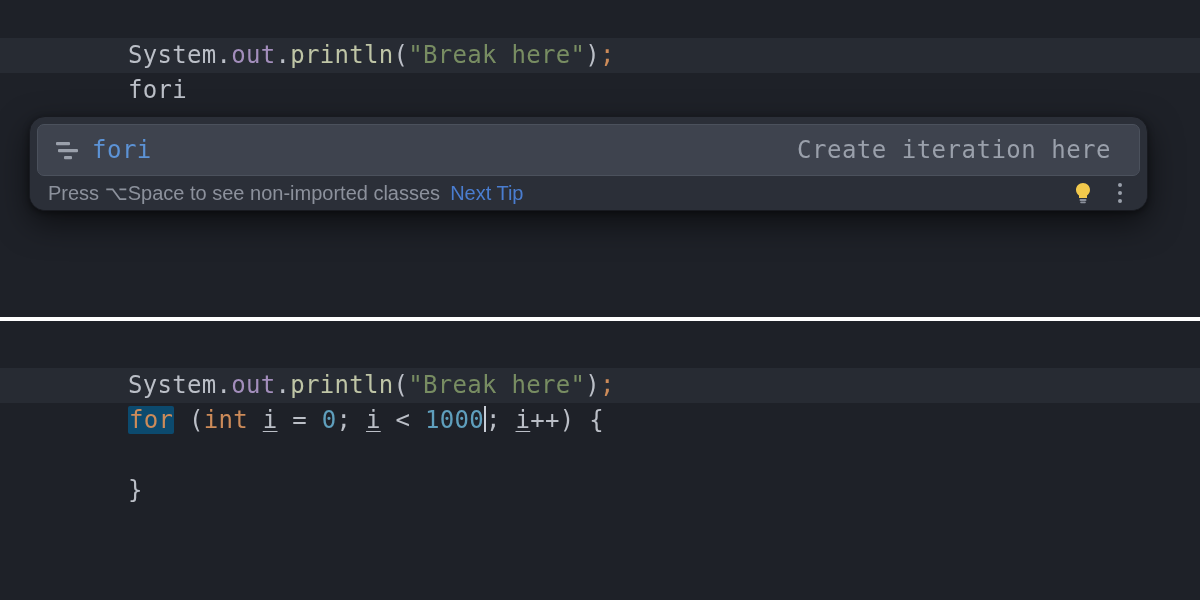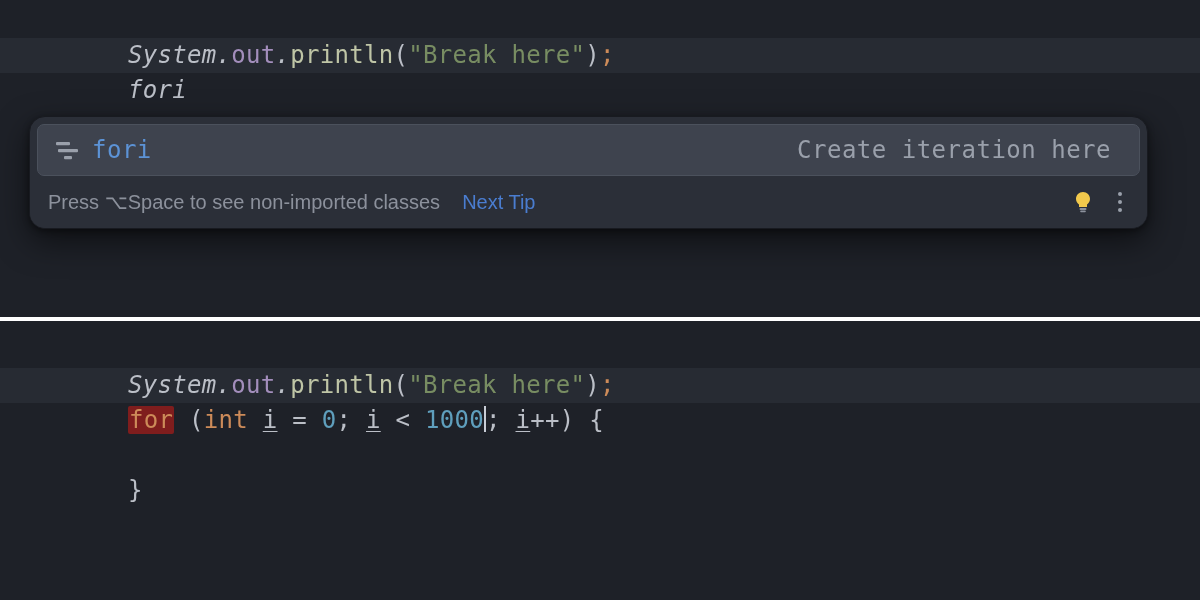--- a/index.html
+++ b/index.html
@@ -30,31 +30,31 @@
       line-height: 35px;
       padding-left: 69px;
       font-size: 24px;
       white-space: pre;
       letter-spacing: 0.3px;
       color: #bbbfc7;
     }
     .code-line.caret-line {
       background: #272b33;
     }
-    .c-default { color: #bbbfc7; font-style: italic; }
+    .c-default { color: #bbbfc7; }
     .c-field { color: #a38ebc; }
     .c-method { color: #bfc5a6; }
     .c-punct { color: #bbbfc7; }
     .c-string { color: #788d62; }
     .c-semi { color: #cd8b59; }
     .c-keyword { color: #cd8b59; }
     .c-number { color: #5f9fbd; }
     .c-var { color: #bbbfc7; }
     .v-underline { text-decoration: underline; text-decoration-thickness: 1px; text-underline-offset: 3px; }
-    .hl-for { background: #7f1d1d; padding: 0 1px; border-radius: 2px; text-align: center; }
+    .hl-for { background: #0c4a6e; padding: 0 1px; border-radius: 2px; text-align: center; }
     .text-cursor {
       display: inline-block;
       width: 2px;
       height: 26px;
       background: #c8cdd6;
       vertical-align: -4px;
       margin: 0 0px;
     }
 
     
@@ -96,27 +96,27 @@
     }
     .ac-spacer { flex: 1; }
     .ac-desc {
       color: #9aa0ab;
       font-size: 24px;
       letter-spacing: 0.5px;
     }
     .ac-footer {
       display: flex;
       align-items: center;
-      height: 52px;
+      height: 34px;
       padding: 0 18px 0 18px;
       background: #2b2f38;
       font-family: -apple-system, "Segoe UI", "Helvetica Neue", sans-serif;
     }
     .ac-tip-static { color: #8c919c; font-size: 20px; }
-    .ac-tip-link { color: #4a7dd0; font-size: 20px; margin-left: 22px; cursor: pointer; }
+    .ac-tip-link { color: #4a7dd0; font-size: 20px; margin-left: 10px; cursor: pointer; }
     .ac-footer-spacer { flex: 1; }
     .bulb-icon {
       width: 20px; height: 20px; margin-right: 18px;
       display:flex; align-items:center; justify-content:center;
     }
     .dots-icon {
       width: 18px; display: flex; flex-direction: column; align-items: center; gap: 4px;
       cursor: pointer;
     }
     .dots-icon .dot { width: 4px; height: 4px; border-radius: 50%; background: #9aa0ab; }

